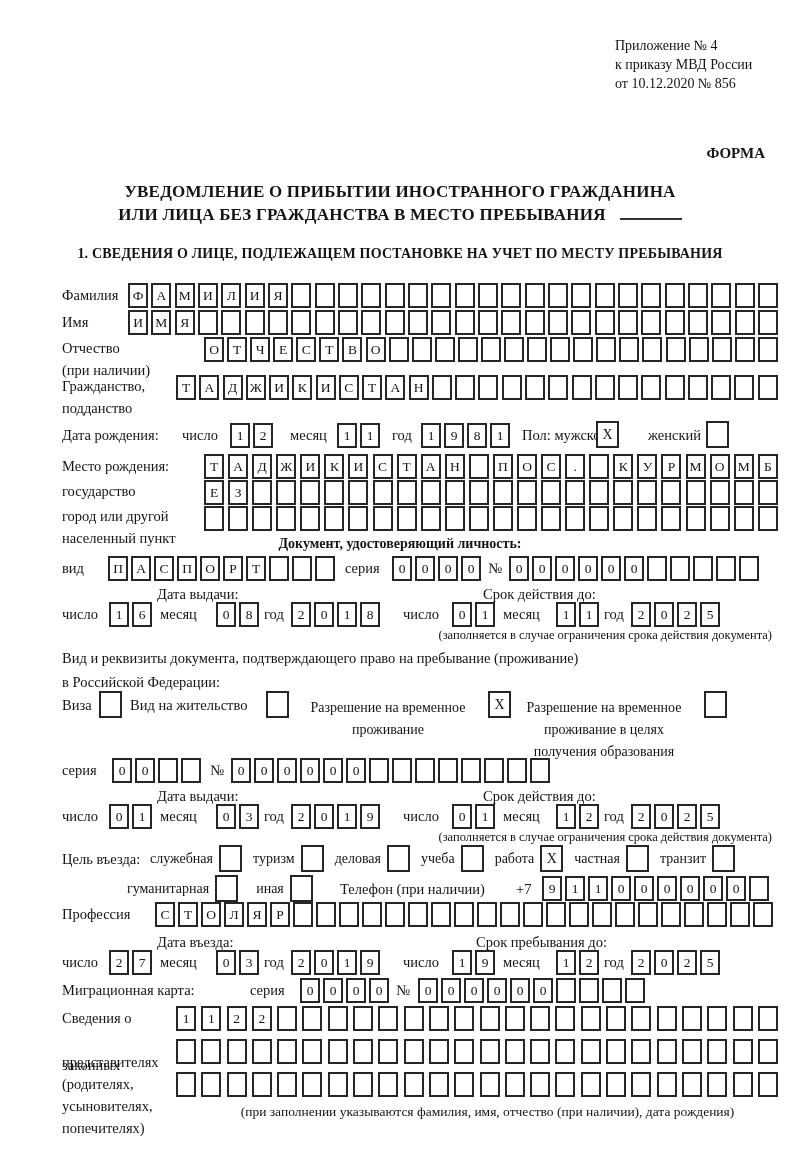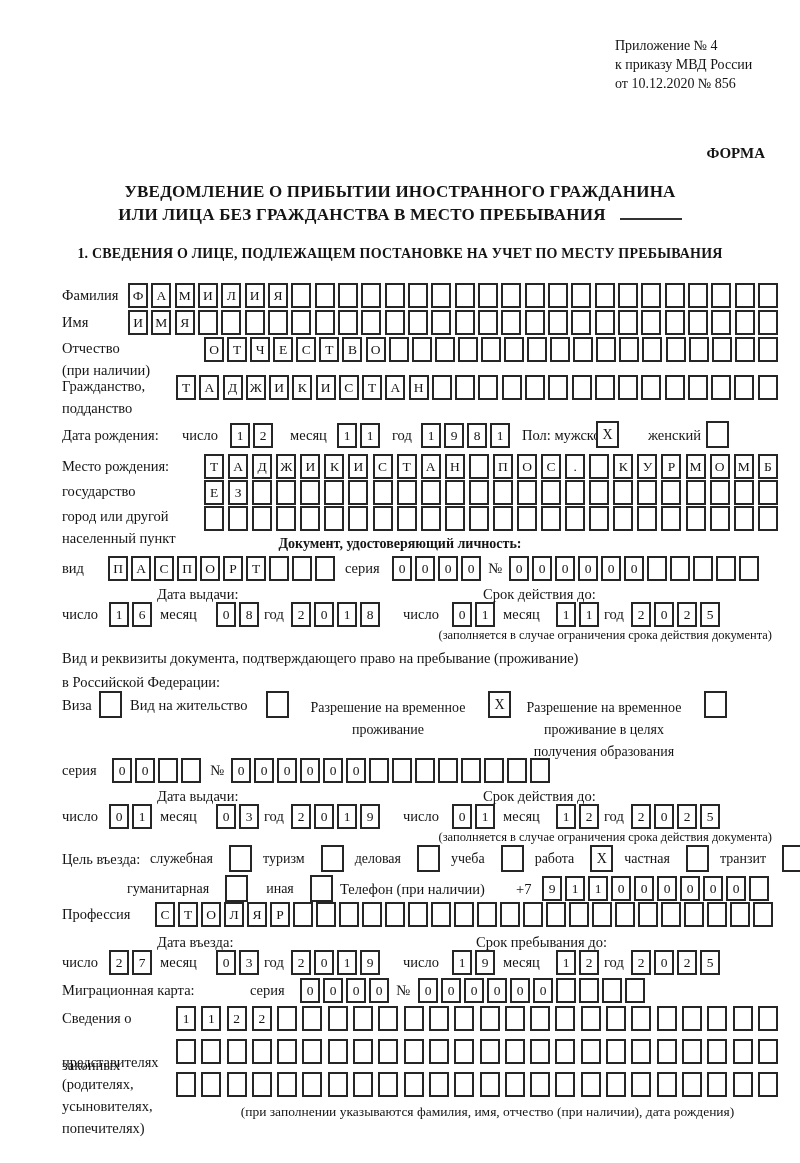--- a/index.html
+++ b/index.html
@@ -11,21 +11,21 @@
   .ctr{text-align:center;}
   .rt{text-align:right;}
   .note{font-size:12.5px;white-space:nowrap;}
   .cells{display:flex;justify-content:space-between;}
   .cells.g{justify-content:flex-start;gap:3px;}
   .cell{flex:none;width:20px;height:25px;border:2px solid #262626;box-sizing:border-box;
         display:flex;align-items:center;justify-content:center;font-size:13.5px;line-height:1;background:#fff;}
   .checkbox{flex:none;width:23px;height:27px;border:2px solid #262626;box-sizing:border-box;
         display:inline-flex;align-items:center;justify-content:center;font-size:14px;line-height:1;background:#fff;vertical-align:middle;}
   .opts{display:flex;align-items:center;gap:11px;}
-  .opt{display:flex;align-items:center;gap:16px;}
+  .opt{display:flex;align-items:center;gap:6px;}
   .opt .opt-label{font-size:14px;white-space:nowrap;}
   .title-line{font-size:17px;font-weight:bold;letter-spacing:.2px;}
   .blankline{display:inline-block;width:62px;height:13px;border-bottom:2px solid #333;margin-left:14px;}
   .hdr{font-size:14px;line-height:19px;white-space:nowrap;}
   .hdr2{font-size:13px;line-height:18px;white-space:nowrap;}
 </style>
 </head>
 <body>
 
 <div class="page">

